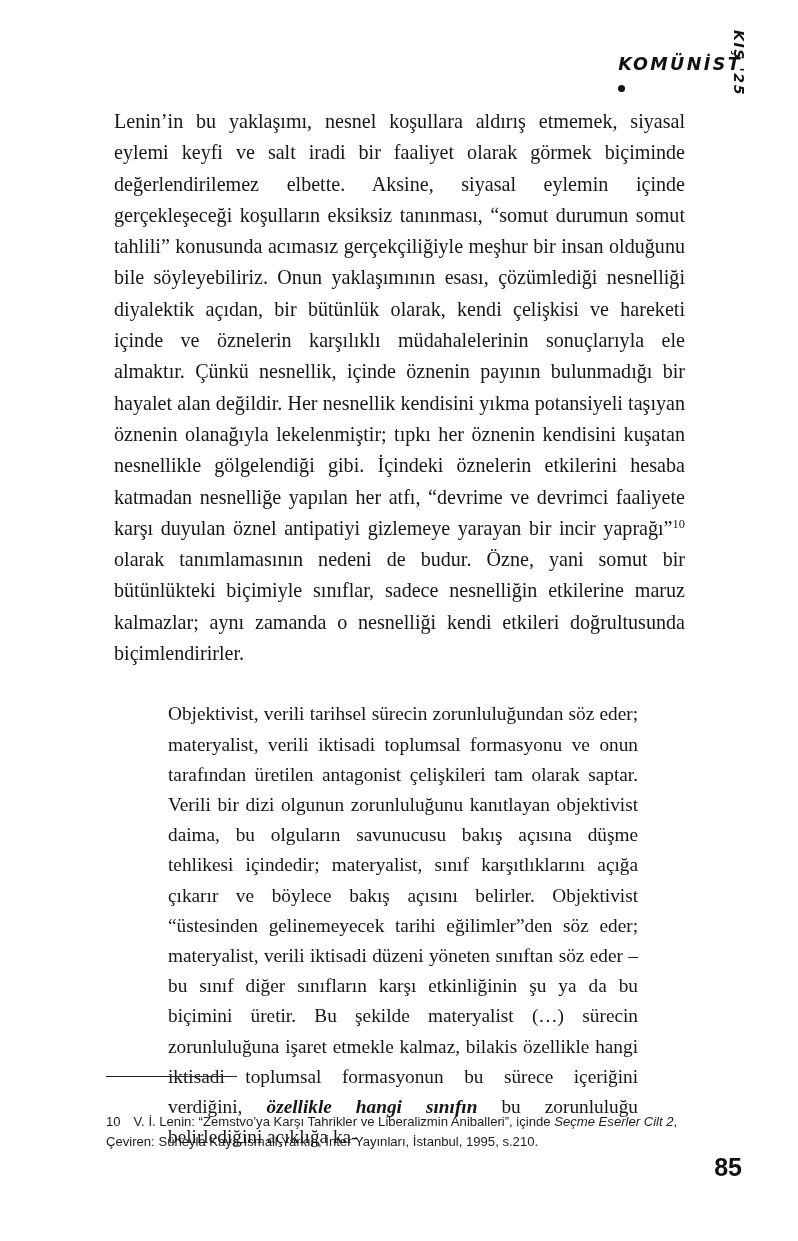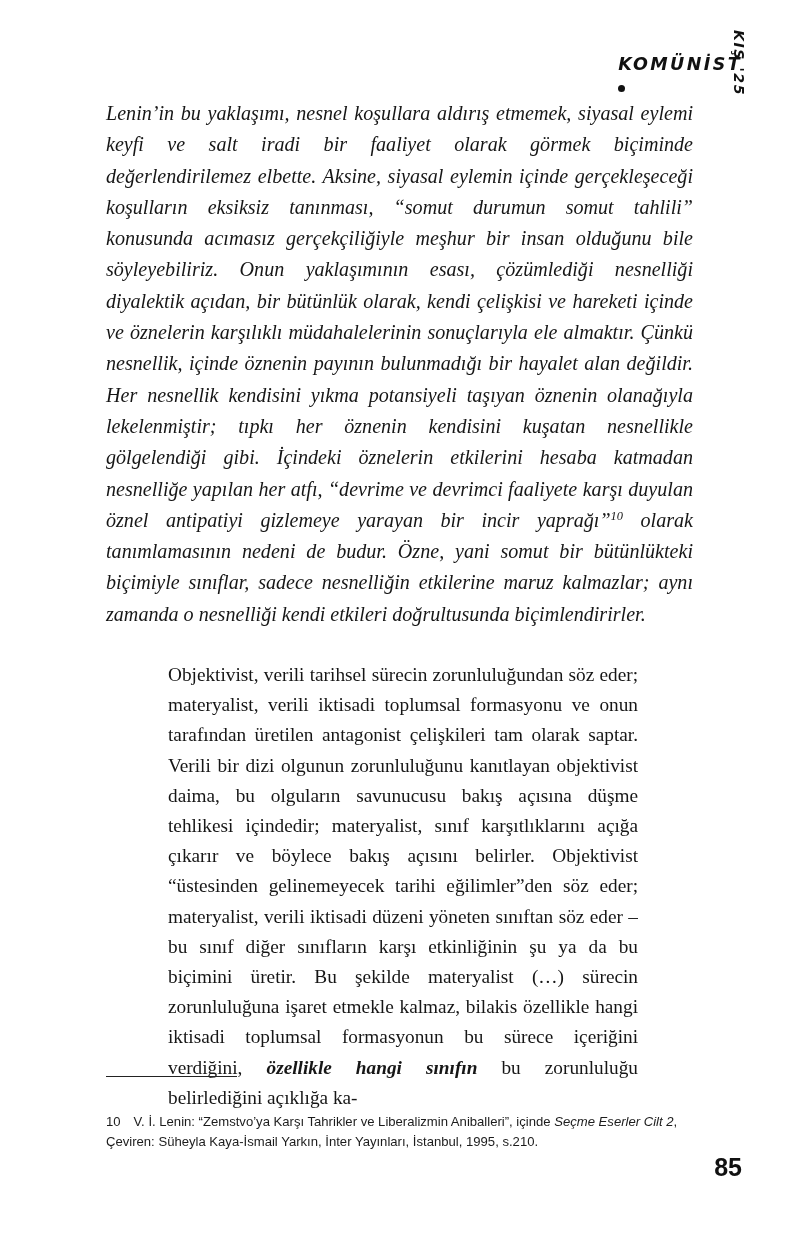--- a/index.html
+++ b/index.html
@@ -67,28 +67,27 @@
 
   
   .content {
     position: absolute;
     left: 106px;
     top: 98px;
     width: 587px;
   }
 
   p.body-para {
-    margin: 0;
+    margin: 8px;
     font-size: 20.1px;
     line-height: 31.3px;
     text-align: justify;
     text-justify: inter-word;
     hyphens: manual;
     color: #161616;
-    font-style: italic;
   }
   p.body-para sup {
     font-size: 0.62em;
     vertical-align: 0.55em;
     line-height: 0;
   }
 
   blockquote.quote {
     margin: 8px;
     margin-top: 30px;

